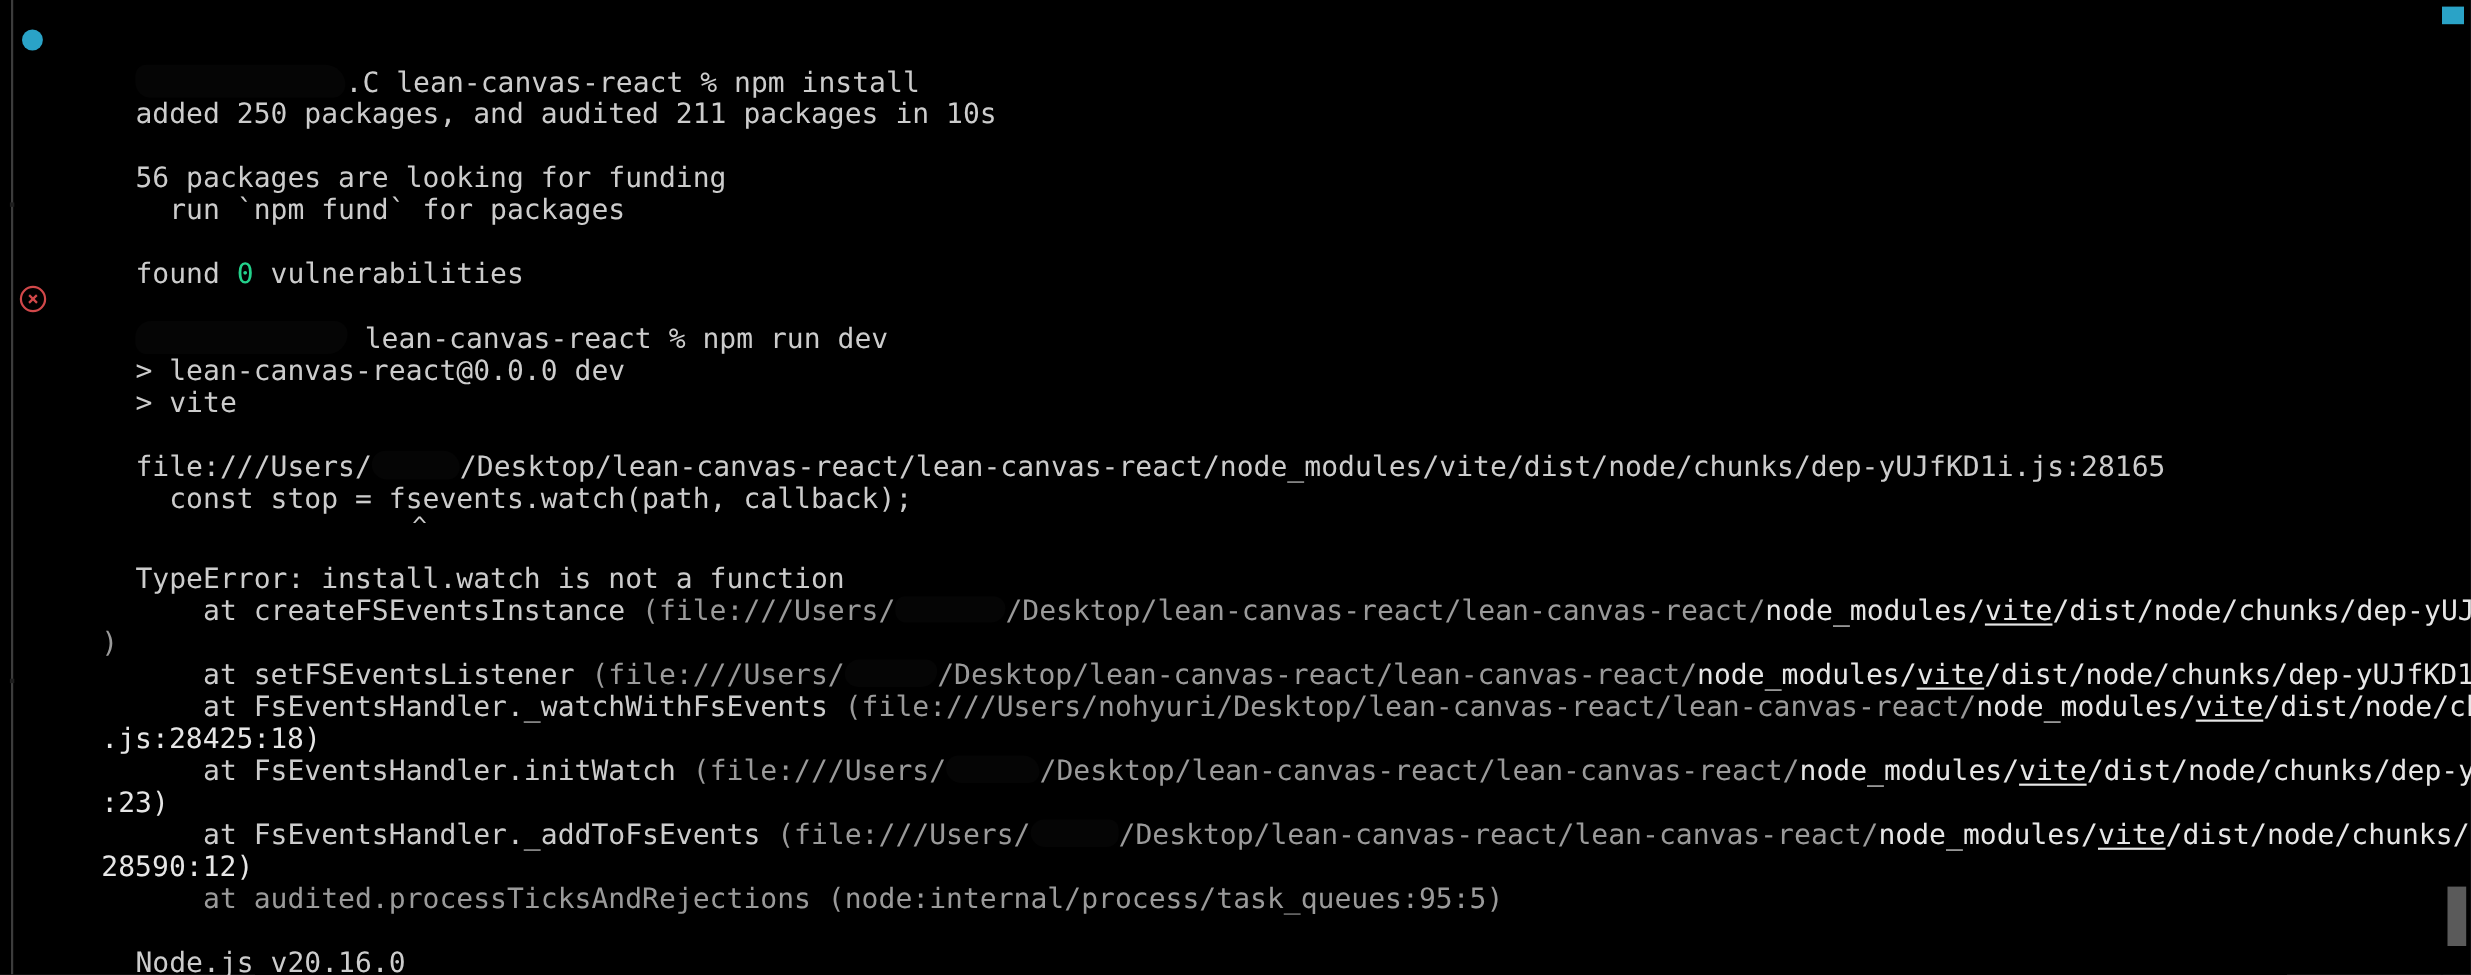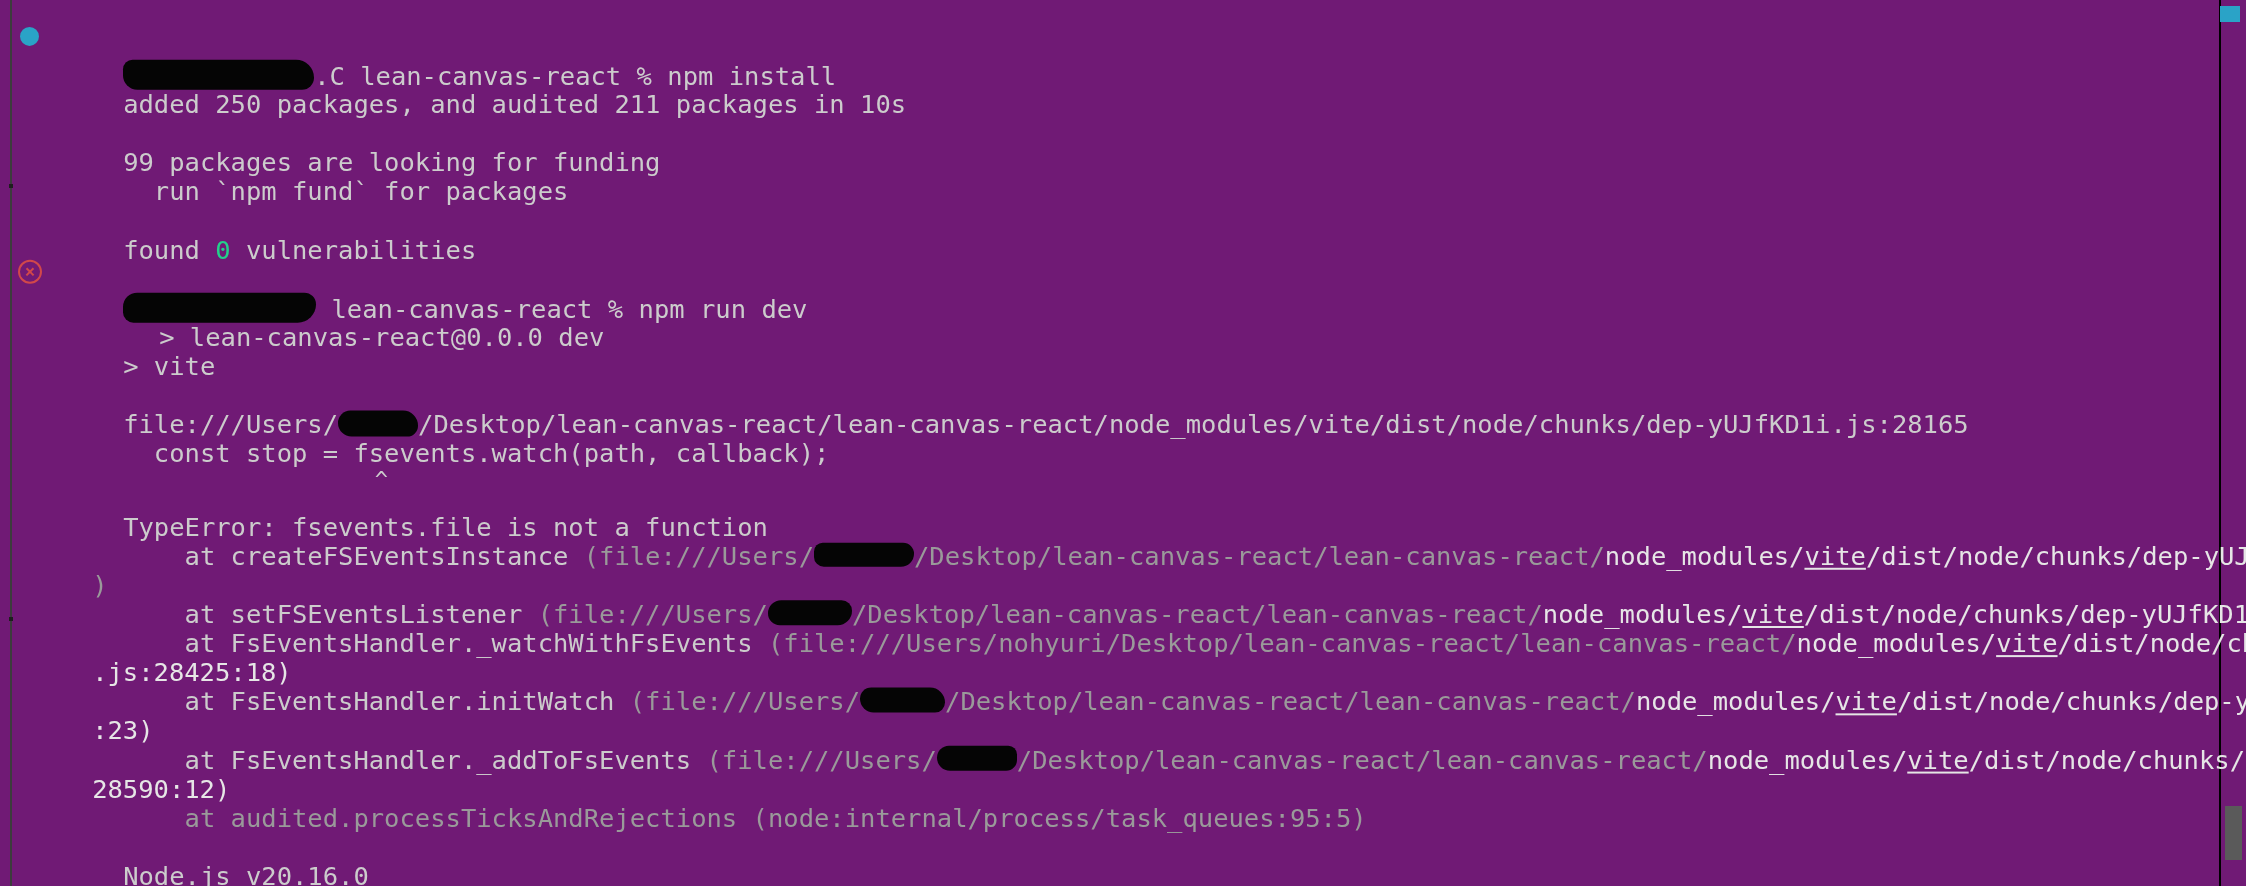--- a/index.html
+++ b/index.html
@@ -13,21 +13,21 @@
     font-size:25.5px;
     line-height:39.8px;
     color:#cccccc;
     -webkit-font-smoothing:antialiased;
   }
 
   
   #terminal {
     position:relative;
     width:2246px; height:886px;
-    background:#701a75;
+    background:#000000;
     padding-top:1px;
   }
 
   
   .gutter-rail {
     position:absolute;
     left:10px; top:0;
     width:2px; height:886px;
     background:#3c3c3c;
   }
@@ -152,58 +152,58 @@
       <span class="deco success" style="display: inline-block; transform-origin: left top; transform: scaleY(1.3395);"></span>
       <span class="redact r1" style="display: inline-block; transform-origin: left top; transform: scaleY(1.3395);"></span><span class="t" style="display: inline-block; transform-origin: left top; transform: scaleY(1.3395);">.C</span><span class="t" style="display: inline-block; transform-origin: left top; transform: scaleY(1.3395);"> </span><span class="t" style="display: inline-block; transform-origin: left top; transform: scaleY(1.3395);">lean-canvas-react</span><span class="t" style="display: inline-block; transform-origin: left top; transform: scaleY(1.3395);"> </span><span class="t" style="display: inline-block; transform-origin: left top; transform: scaleY(1.3395);">%</span><span class="t" style="display: inline-block; transform-origin: left top; transform: scaleY(1.3395);"> </span><span class="t" style="display: inline-block; transform-origin: left top; transform: scaleY(1.3395);">npm install</span>
     </div>
 
     <div class="row" style="top: 35px; height: 39.8px;"></div>
     <div class="row" style="top: 74px; height: 39.8px;">
       <span class="t" style="display: inline-block; transform-origin: left top; transform: scaleY(1.3395);">added 250 packages, and audited 211 packages in 10s</span>
     </div>
     <div class="row" style="top: 113px; height: 39.8px;"></div>
     <div class="row" style="top: 152px; height: 39.8px;">
-      <span class="t" style="display: inline-block; transform-origin: left top; transform: scaleY(1.3395);">99 packages are looking for funding</span>
+      <span class="t" style="display: inline-block; transform-origin: left top; transform: scaleY(1.3395);">56 packages are looking for funding</span>
     </div>
     <div class="row" style="top: 191px; height: 39.8px;">
       <span class="t" style="display: inline-block; transform-origin: left top; transform: scaleY(1.3395);">  run `npm fund` for packages</span>
     </div>
     <div class="row" style="top: 230px; height: 39.8px;"></div>
 
     <div class="row" style="top: 269px; height: 39.8px;">
       <span class="t" style="display: inline-block; transform-origin: left top; transform: scaleY(1.3395);">found </span><span class="green" style="display: inline-block; transform-origin: left top; transform: scaleY(1.3395);">0</span><span class="t" style="display: inline-block; transform-origin: left top; transform: scaleY(1.3395);"> vulnerabilities</span>
     </div>
 
     <div class="row" style="top: 308px; height: 39.8px;">
       <span class="deco error" style="display: inline-block; transform-origin: left top; transform: scaleY(1.3395);"></span>
       <span class="redact r2" style="display: inline-block; transform-origin: left top; transform: scaleY(1.3395);"></span><span class="t" style="display: inline-block; transform-origin: left top; transform: scaleY(1.3395);"> </span><span class="t" style="display: inline-block; transform-origin: left top; transform: scaleY(1.3395);">lean-canvas-react</span><span class="t" style="display: inline-block; transform-origin: left top; transform: scaleY(1.3395);"> </span><span class="t" style="display: inline-block; transform-origin: left top; transform: scaleY(1.3395);">%</span><span class="t" style="display: inline-block; transform-origin: left top; transform: scaleY(1.3395);"> </span><span class="t" style="display: inline-block; transform-origin: left top; transform: scaleY(1.3395);">npm run dev</span>
     </div>
 
     <div class="row" style="top: 347px; height: 39.8px;"></div>
     <div class="row" style="top: 386px; height: 39.8px;">
-      <span class="t" style="display: inline-block; transform-origin: left top; transform: scaleY(1.3395); margin-left: 36px;">&gt; lean-canvas-react@0.0.0 dev</span>
+      <span class="t" style="display: inline-block; transform-origin: left top; transform: scaleY(1.3395);">&gt; lean-canvas-react@0.0.0 dev</span>
     </div>
     <div class="row" style="top: 425px; height: 39.8px;">
       <span class="t" style="display: inline-block; transform-origin: left top; transform: scaleY(1.3395);">&gt; vite</span>
     </div>
     <div class="row" style="top: 464px; height: 39.8px;"></div>
 
     <div class="row" style="top: 503px; height: 39.8px;">
       <span class="t" style="display: inline-block; transform-origin: left top; transform: scaleY(1.3395);">file:///Users/</span><span class="redact r3" style="display: inline-block; transform-origin: left top; transform: scaleY(1.3395);"></span><span class="t" style="display: inline-block; transform-origin: left top; transform: scaleY(1.3395);">/Desktop/lean-canvas-react/lean-canvas-react/node_modules/vite/dist/node/chunks/dep-yUJfKD1i.js:28165</span>
     </div>
     <div class="row" style="top: 542px; height: 39.8px;">
       <span class="t" style="display: inline-block; transform-origin: left top; transform: scaleY(1.3395);">  const stop = fsevents.watch(path, callback);</span>
     </div>
     <div class="row" style="top: 575px; height: 39.8px;">
       <span class="t" style="font-size: 22px; display: inline-block; transform-origin: left top; transform: scaleY(1.3395);">                   ^</span>
     </div>
     <div class="row" style="top: 620px; height: 39.8px;"></div>
 
     <div class="row" style="top: 640px; height: 39.8px;">
-      <span class="t" style="display: inline-block; transform-origin: left top; transform: scaleY(1.3395);">TypeError: fsevents.file is not a function</span>
+      <span class="t" style="display: inline-block; transform-origin: left top; transform: scaleY(1.3395);">TypeError: install.watch is not a function</span>
     </div>
 
     <div class="row" style="top: 679px; height: 39.8px;">
       <span class="t" style="display: inline-block; transform-origin: left top; transform: scaleY(1.3395);">    at createFSEventsInstance </span><span class="dim" style="display: inline-block; transform-origin: left top; transform: scaleY(1.3395);">(file:///Users/</span><span class="redact r4" style="display: inline-block; transform-origin: left top; transform: scaleY(1.3395);"></span><span class="dim" style="display: inline-block; transform-origin: left top; transform: scaleY(1.3395);">/Desktop/lean-canvas-react/lean-canvas-react/</span><span class="bright" style="display: inline-block; transform-origin: left top; transform: scaleY(1.3395);">node_modules/</span><span class="bright u" style="display: inline-block; transform-origin: left top; transform: scaleY(1.3395);">vite</span><span class="bright" style="display: inline-block; transform-origin: left top; transform: scaleY(1.3395);">/dist/node/chunks/dep-yUJfKD1i.js:28165:25</span>
     </div>
     <div class="row" style="top: 718px; height: 39.8px;">
       <span class="dim" style="margin-left: -31px; display: inline-block; transform-origin: left top; transform: scaleY(1.3395);">)</span>
     </div>
 
     <div class="row" style="top: 757px; height: 39.8px;">

